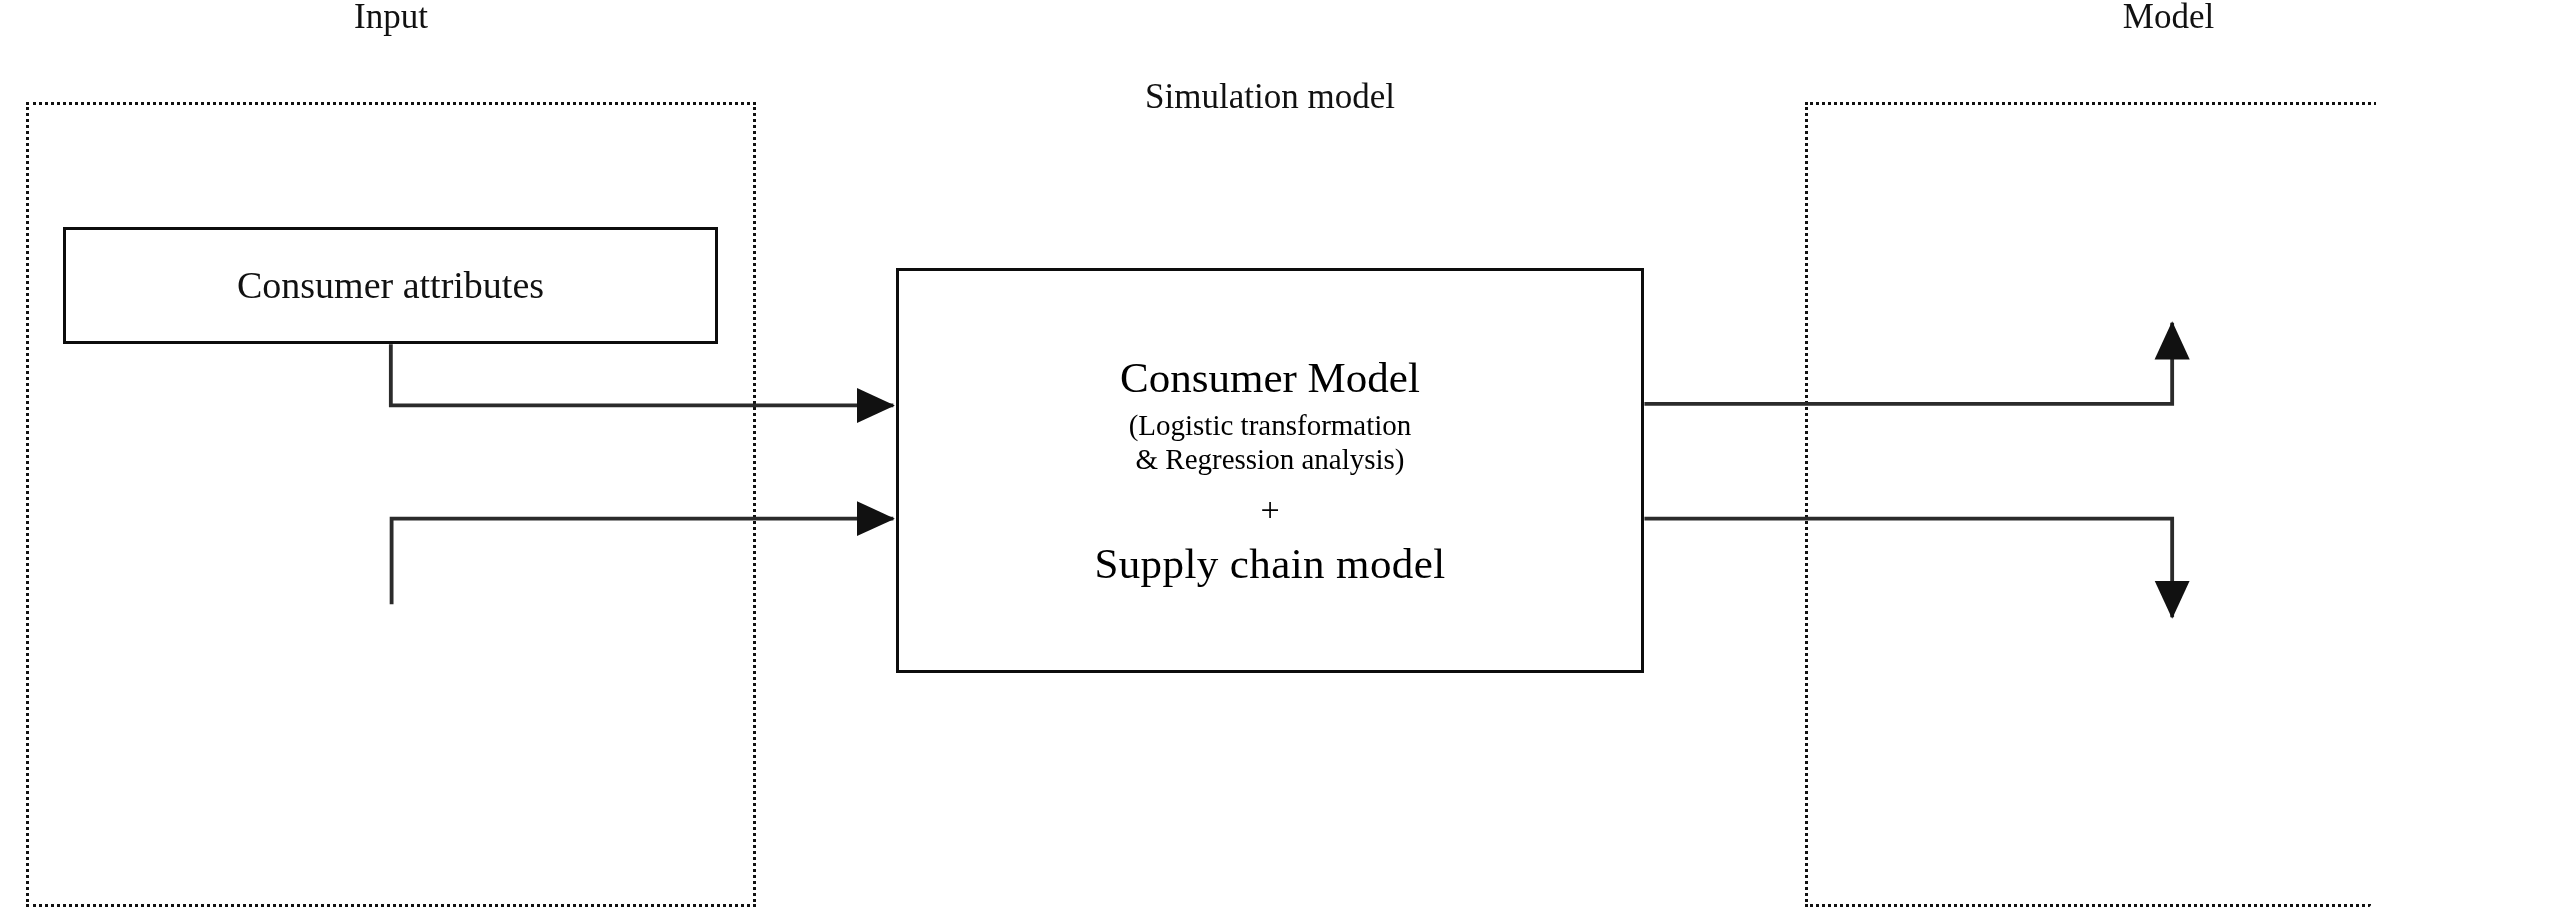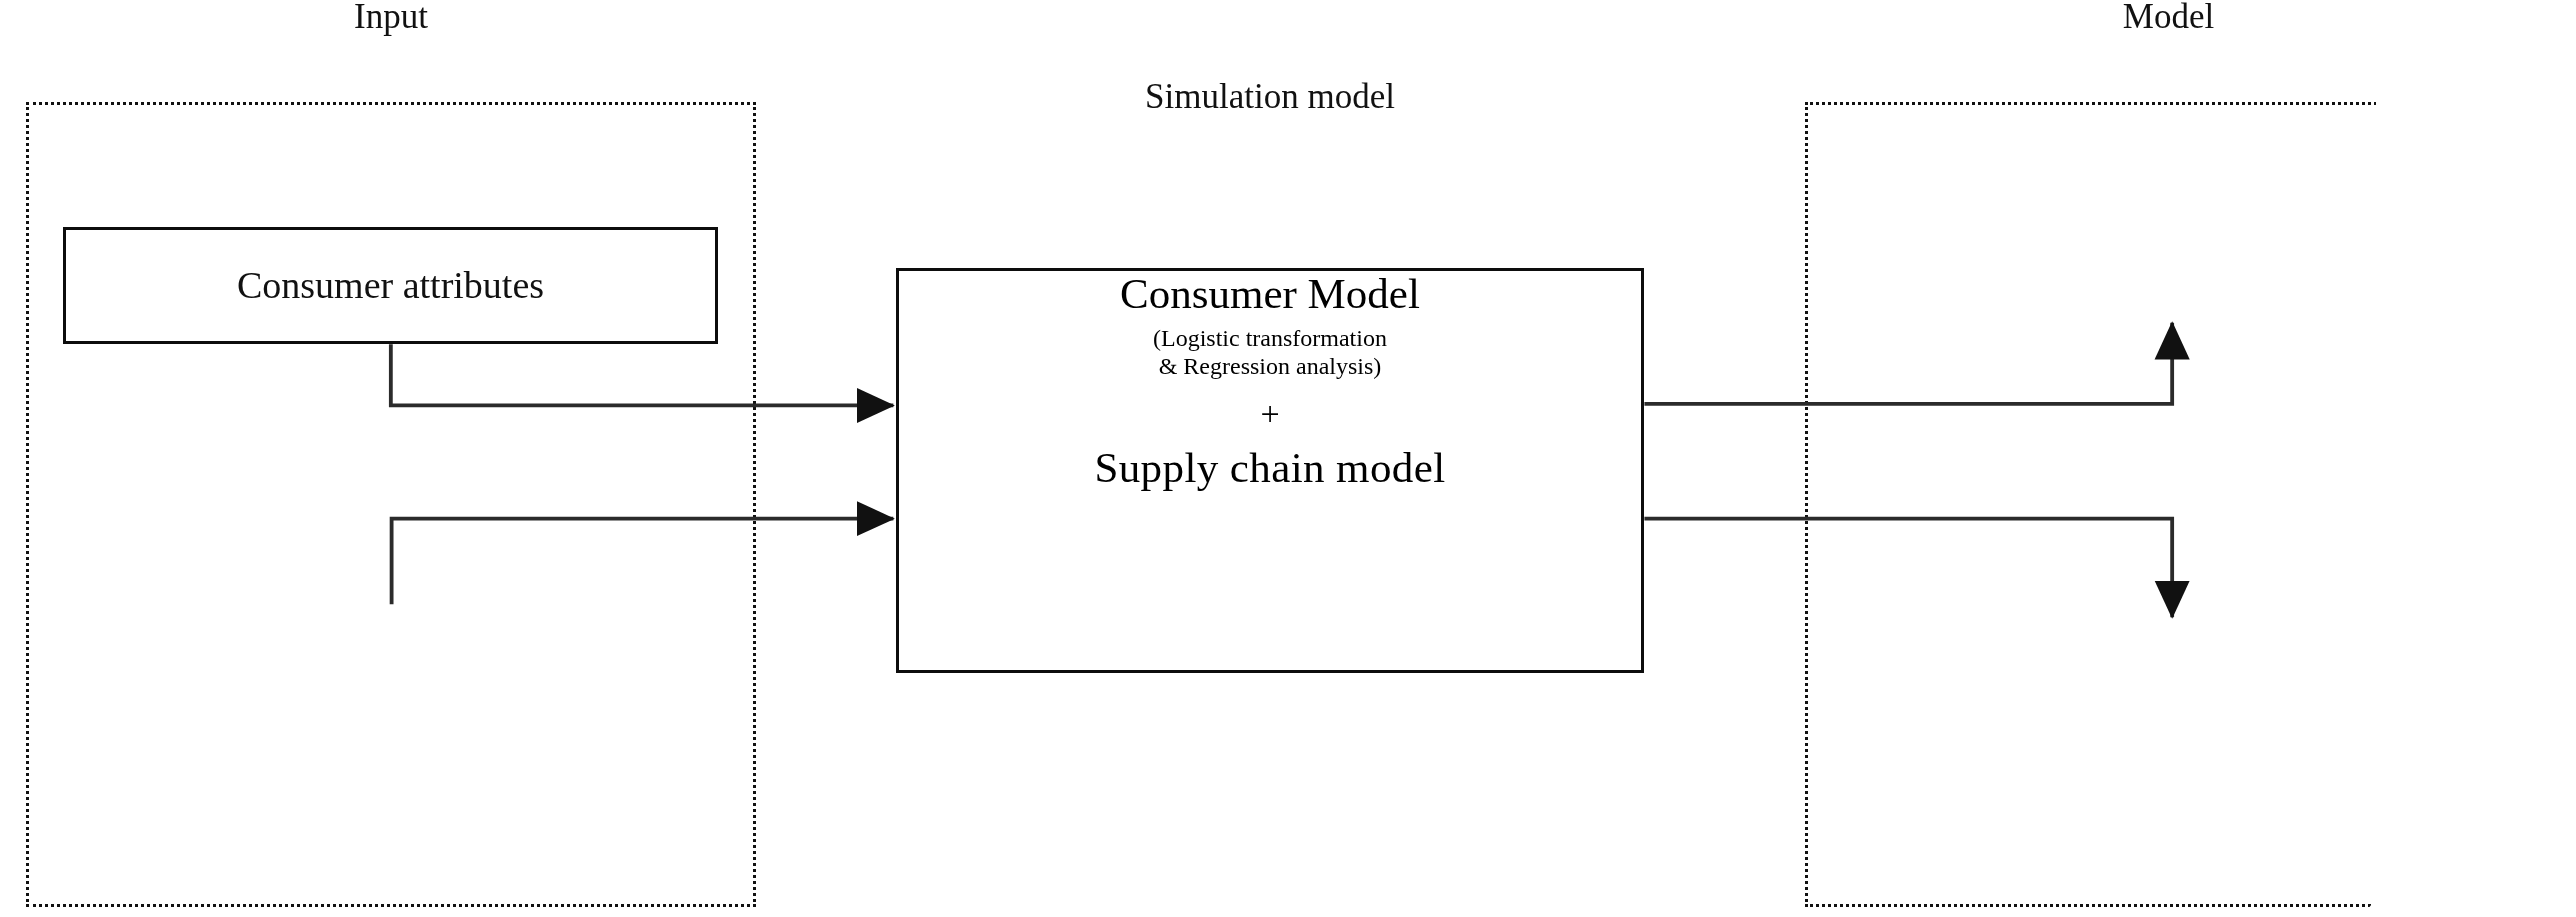--- a/index.html
+++ b/index.html
@@ -48,31 +48,31 @@
   .node-label {
     font-size: 38px;
     line-height: 1.1;
     white-space: nowrap;
     color: #111111;
   }
 
   
   #model-box {
     flex-direction: column;
-    justify-content: flex-start;
+    justify-content: center;
     padding: 0 18.4px;
   }
   .model-title {
     font-size: 43px;
     line-height: 1.05;
     white-space: nowrap;
     margin-bottom: 7.6px;
   }
   .model-sub {
-    font-size: 24px;
+    font-size: 29px;
     line-height: 1.18;
     white-space: nowrap;
   }
   .model-plus {
     font-size: 34px;
     line-height: 1;
     margin: 17px 0 13.8px 0;
   }
   .model-title2 {
     font-size: 43px;

